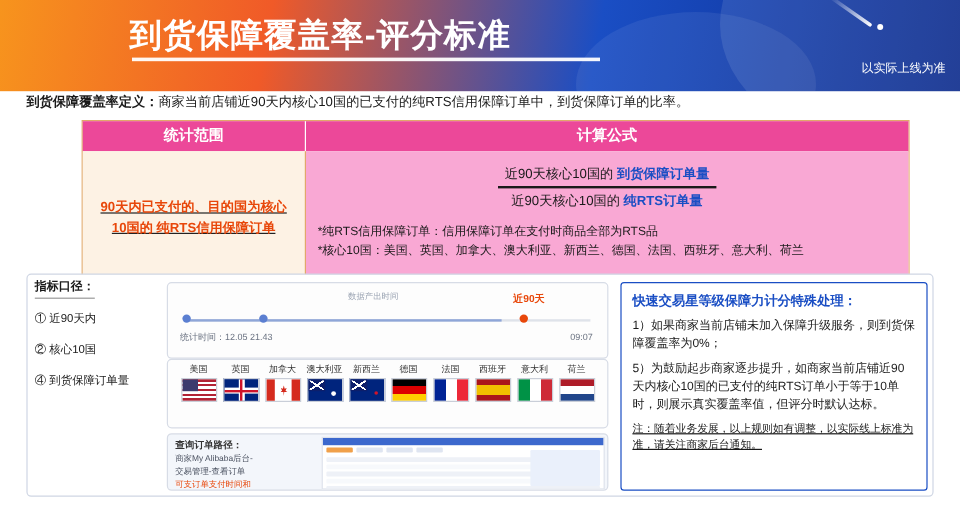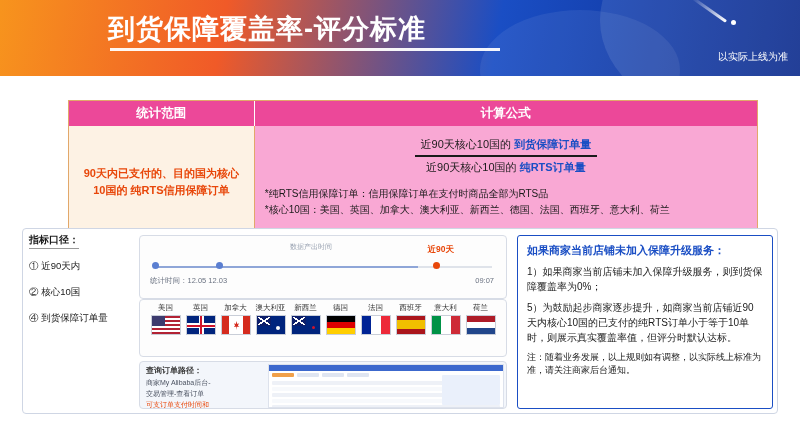--- a/index.html
+++ b/index.html
@@ -128,20 +128,21 @@
   }
   .td-left {
     width: 186px;
     box-sizing: border-box;
     background: #fdf2e4;
     border-right: 1px solid #e2a86a;
     display: flex;
     align-items: center;
     justify-content: center;
     padding: 6px 10px;
+    text-decoration: underline;
   }
   .td-left p {
     margin: 0;
     font-size: 11px;
     line-height: 17px;
     color: #e8470a;
     font-weight: bold;
     text-align: center;
   }
   .td-right {
@@ -413,37 +414,41 @@
   .info-p {
     font-size: 10px;
     line-height: 15px;
     color: #1a1a1a;
     margin-bottom: 6px;
   }
   .info-note {
     font-size: 9px;
     line-height: 13px;
     color: #1a1a1a;
+    text-decoration: underline;
   }
 </style>
 </head>
 <body>
 
 <div class="slide">
 
   <div class="header">
     <div class="swoosh1"></div>
     <div class="swoosh2"></div>
     <div class="comet"></div>
     <div class="comet-dot"></div>
     <div class="header-title">到货保障覆盖率-评分标准</div>
     <div class="header-underline"></div>
     <div class="header-note">以实际上线为准</div>
   </div>
 
+  <div class="definition">
+    <span class="def-label">到货保障覆盖率定义：</span><span class="def-text">商家当前店铺近90天内核心10国的已支付的纯RTS信用保障订单中，到货保障订单的比率。</span>
+  </div>
 
   <div class="table">
     <div class="thead">
       <div class="th left">统计范围</div>
       <div class="th right">计算公式</div>
     </div>
     <div class="tbody">
       <div class="td-left">
         <p>90天内已支付的、目的国为核心10国的 纯RTS信用保障订单</p>
       </div>
@@ -480,21 +485,21 @@
 
     <div class="card card-timeline">
       <div class="tl-label">数据产出时间</div>
       <div class="tl-90">近90天</div>
       <div class="tl-line">
         <div class="fill"></div>
       </div>
       <div class="tl-dot a"></div>
       <div class="tl-dot b"></div>
       <div class="tl-dot c"></div>
-      <div class="tl-foot">统计时间：12.05  12.03</div>
+      <div class="tl-foot">统计时间：12.05  21.43</div>
       <div class="tl-foot-right">09:07</div>
     </div>
 
     <div class="card card-flags">
       <div class="flag-row">
         <div class="flag-cell">
           <div class="flag-name">美国</div>
           <div class="flag f-us"></div>
         </div>
         <div class="flag-cell">
@@ -568,20 +573,20 @@
           <div class="ss-row alt"></div>
           <div class="ss-row"></div>
           <div class="ss-row alt"></div>
           <div class="ss-row"></div>
         </div>
         <div class="ss-col"></div>
       </div>
     </div>
 
     <div class="info-box">
-      <div class="info-title">如果商家当前店铺未加入保障升级服务：</div>
+      <div class="info-title">快速交易星等级保障力计分特殊处理：</div>
       <div class="info-p">1）如果商家当前店铺未加入保障升级服务，则到货保障覆盖率为0%；</div>
       <div class="info-p">5）为鼓励起步商家逐步提升，如商家当前店铺近90天内核心10国的已支付的纯RTS订单小于等于10单时，则展示真实覆盖率值，但评分时默认达标。</div>
       <div class="info-note">注：随着业务发展，以上规则如有调整，以实际线上标准为准，请关注商家后台通知。</div>
     </div>
 
   </div>
 </div>
 
 </body></html>

